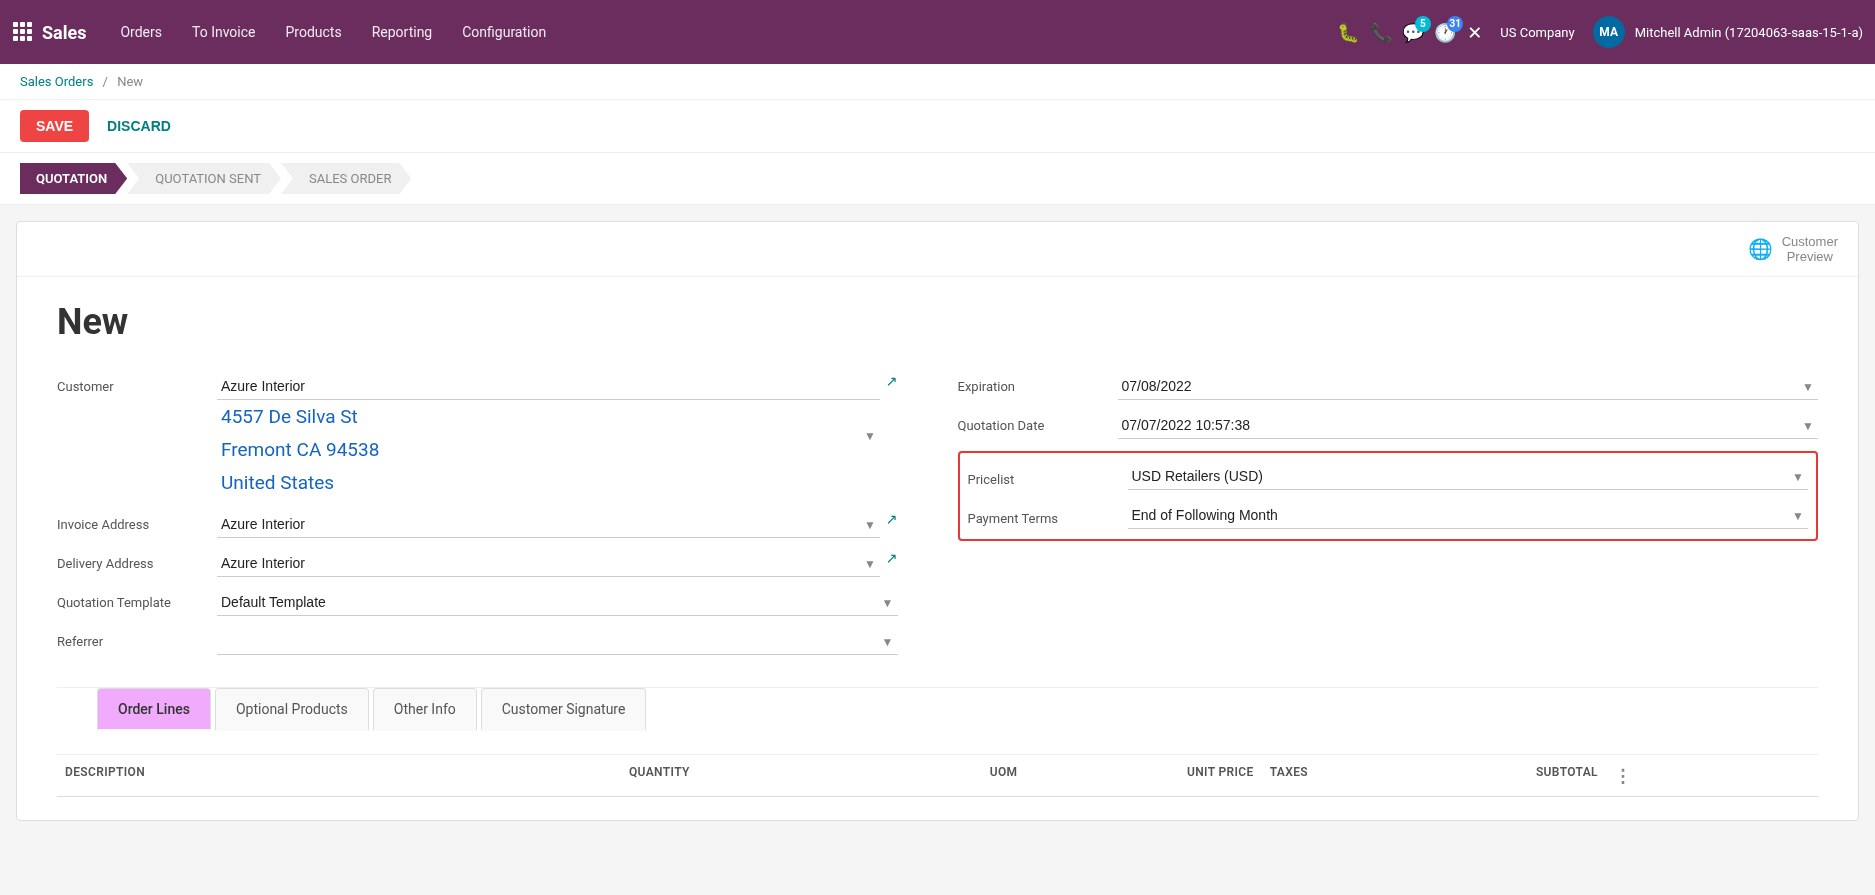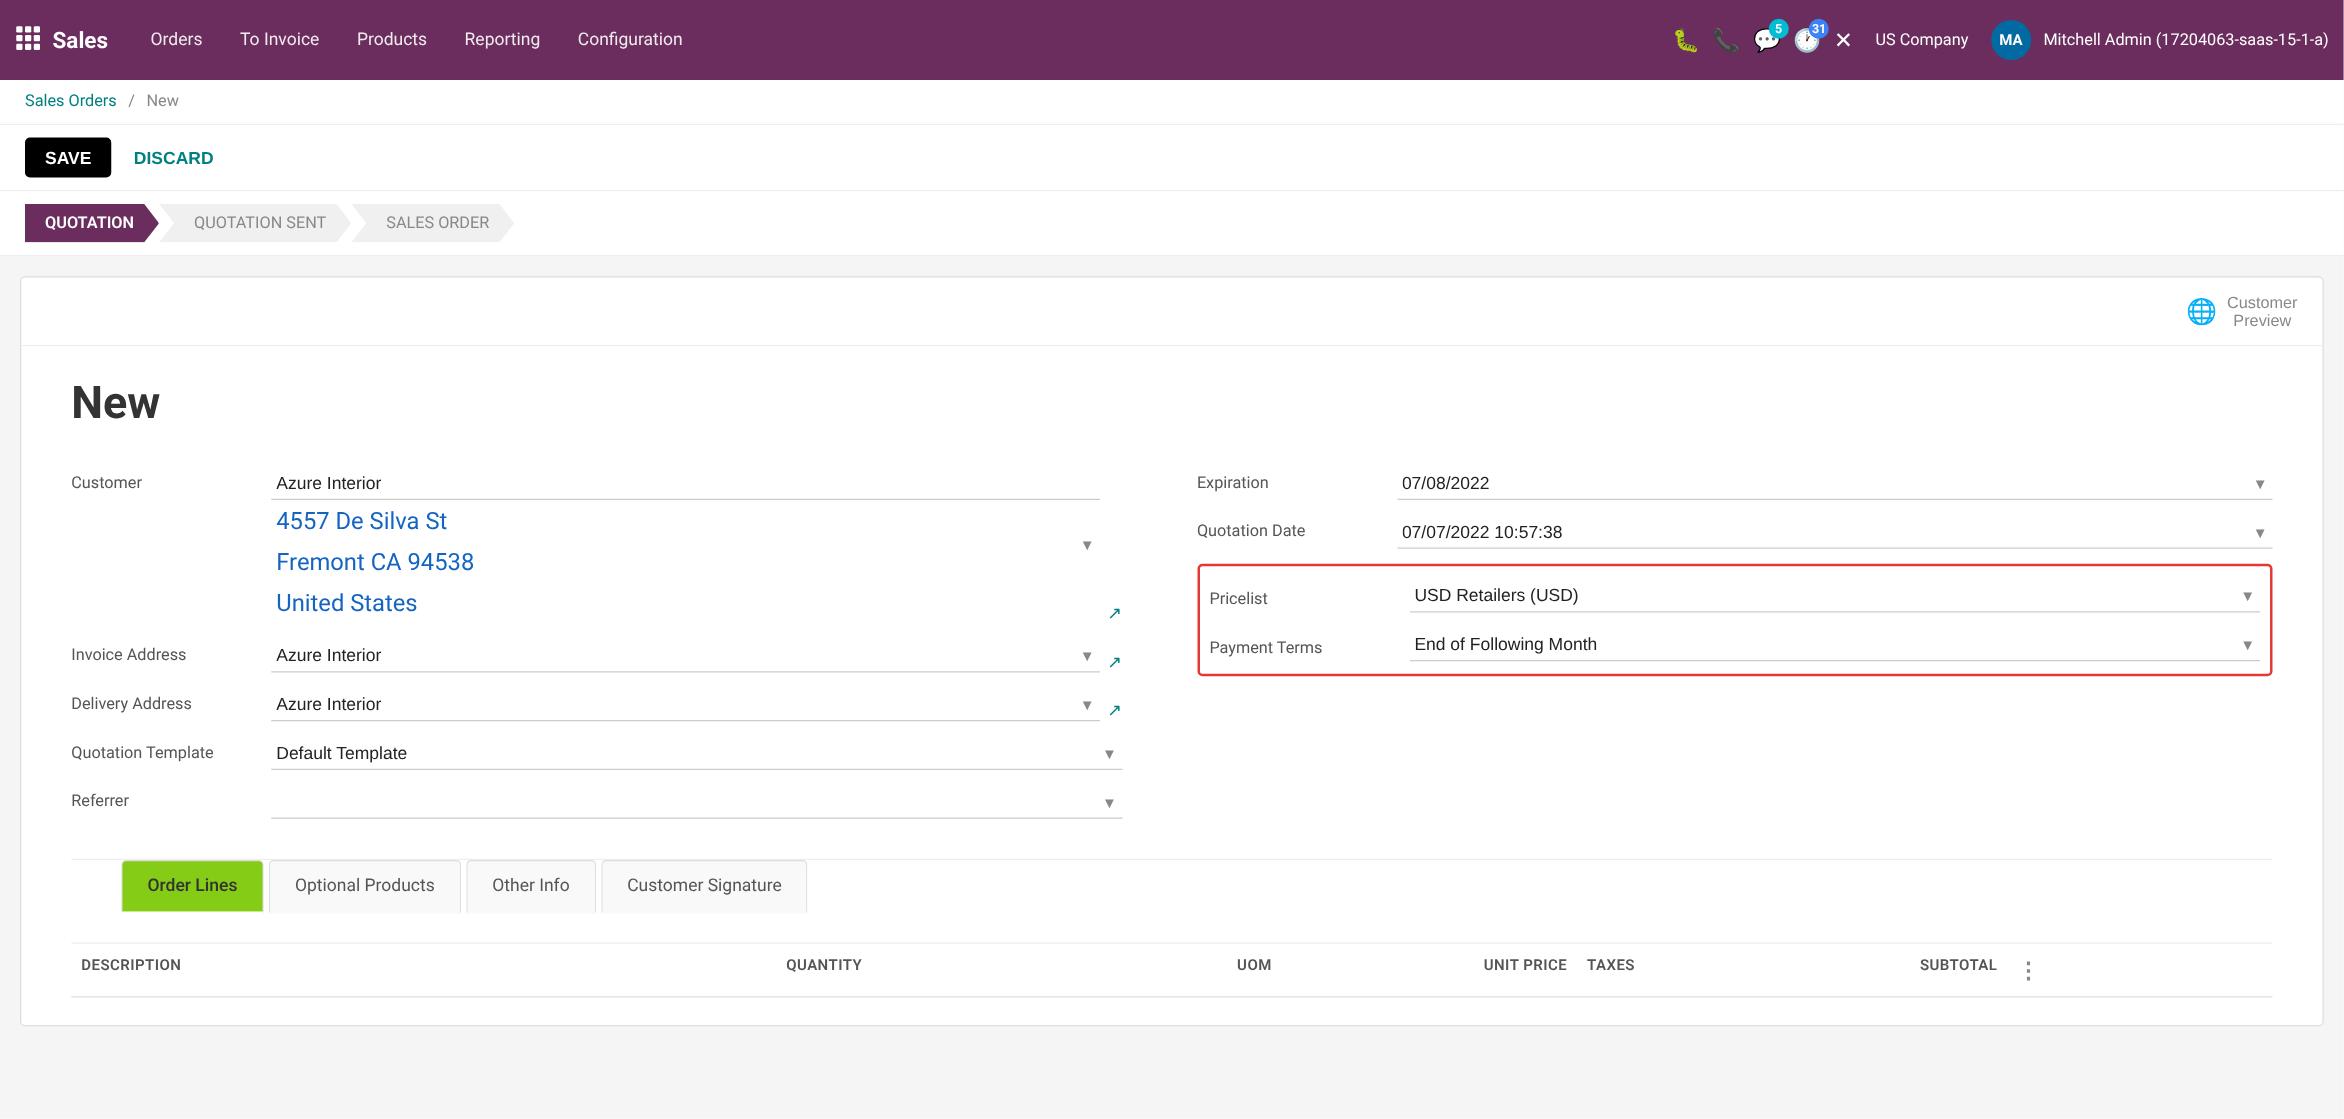--- a/index.html
+++ b/index.html
@@ -61,21 +61,21 @@
     
     .action-bar {
       background: white;
       padding: 10px 20px;
       display: flex;
       align-items: center;
       gap: 10px;
       border-bottom: 1px solid #eee;
     }
     .btn-save {
-      background: #000000;
+      background: #ef4444;
       color: white;
       border: none;
       padding: 8px 16px;
       border-radius: 4px;
       font-size: 14px;
       font-weight: 600;
       cursor: pointer;
     }
     .btn-discard {
       background: none;
@@ -173,21 +173,21 @@
       align-items: flex-start;
       margin-bottom: 12px;
     }
     .form-label {
       width: 160px;
       min-width: 160px;
       font-size: 13px;
       color: #555;
       padding-top: 6px;
     }
-    .form-value-wrap { flex: 1; display: flex; align-items: flex-end; gap: 6px; }
+    .form-value-wrap { flex: 1; display: flex; align-items: flex-start; gap: 6px; }
     .form-input-container { flex: 1; position: relative; }
     .form-select {
       width: 100%;
       border: none;
       border-bottom: 1px solid #ccc;
       padding: 5px 24px 5px 4px;
       font-size: 14px;
       color: #222;
       background: transparent;
       appearance: none;
@@ -243,21 +243,21 @@
       border-right: 1px solid #ddd;
       border-left: 1px solid #ddd;
       border-top: 1px solid #ddd;
       margin-right: 4px;
       background: #f9f9f9;
       border-radius: 4px 4px 0 0;
       margin-bottom: -1px;
     }
     .tab-item.active {
       color: #333;
-      background: #84cc16;
+      background: #f0abfc;
       border-bottom: 2px solid white;
       font-weight: 500;
     }
 
     
     .table-area {
       padding: 0 40px;
     }
     .table-header {
       display: grid;

